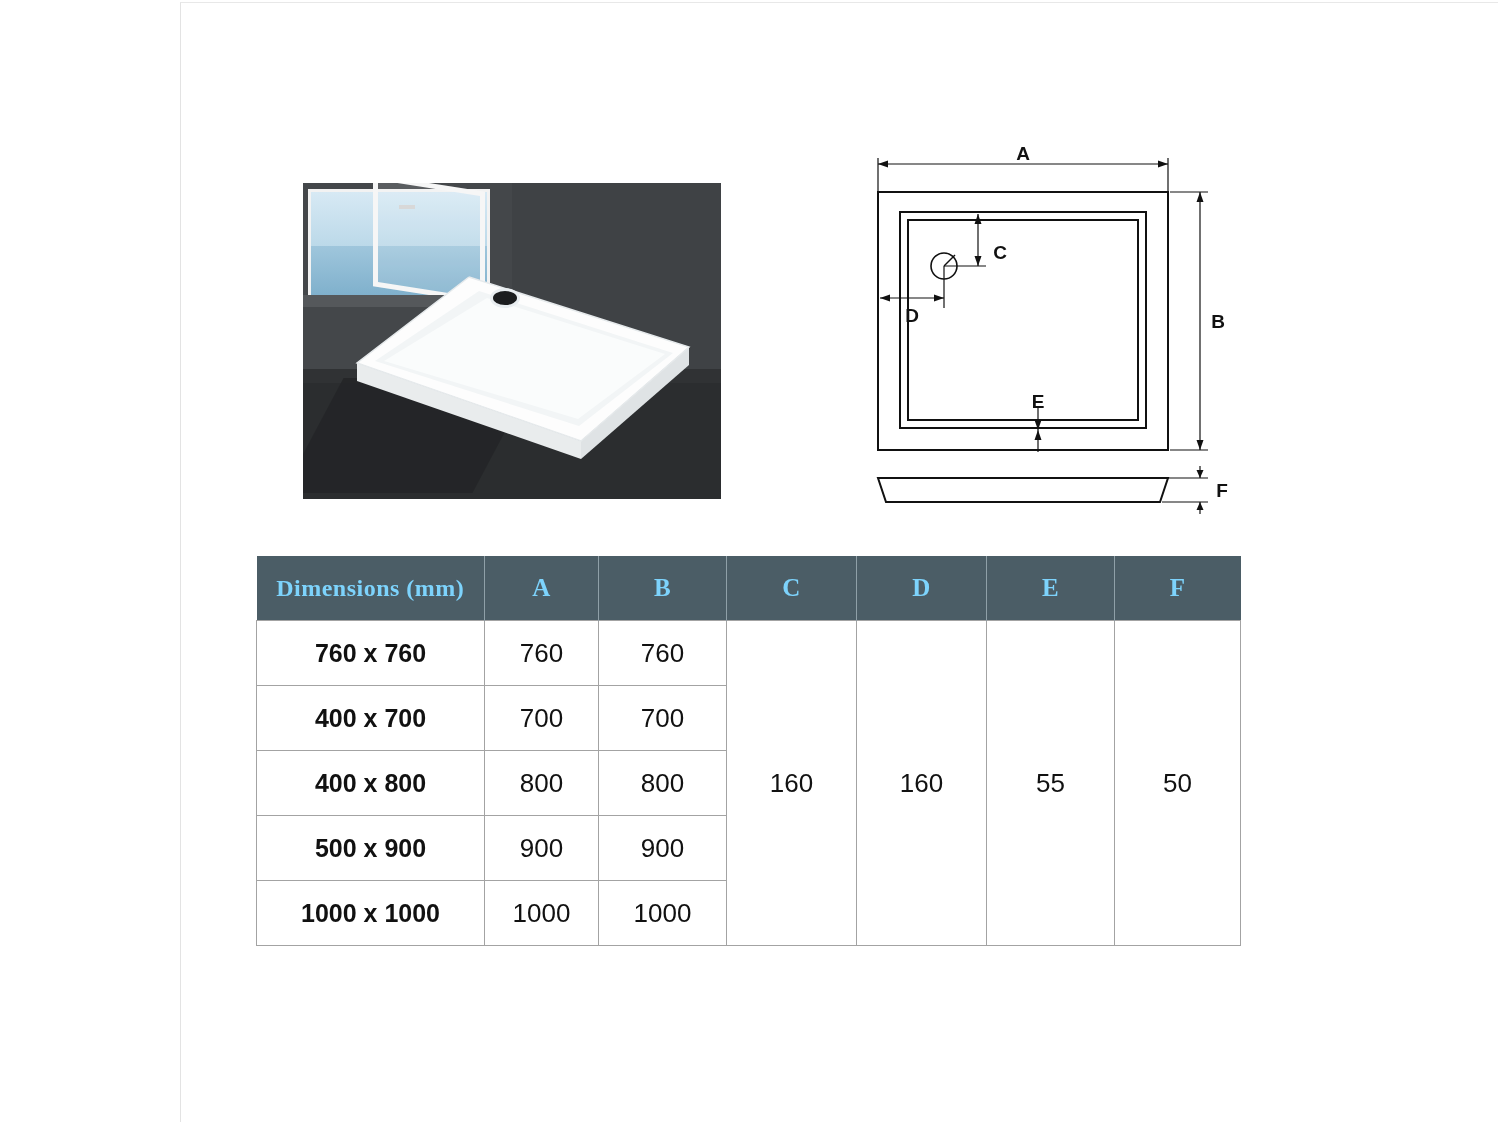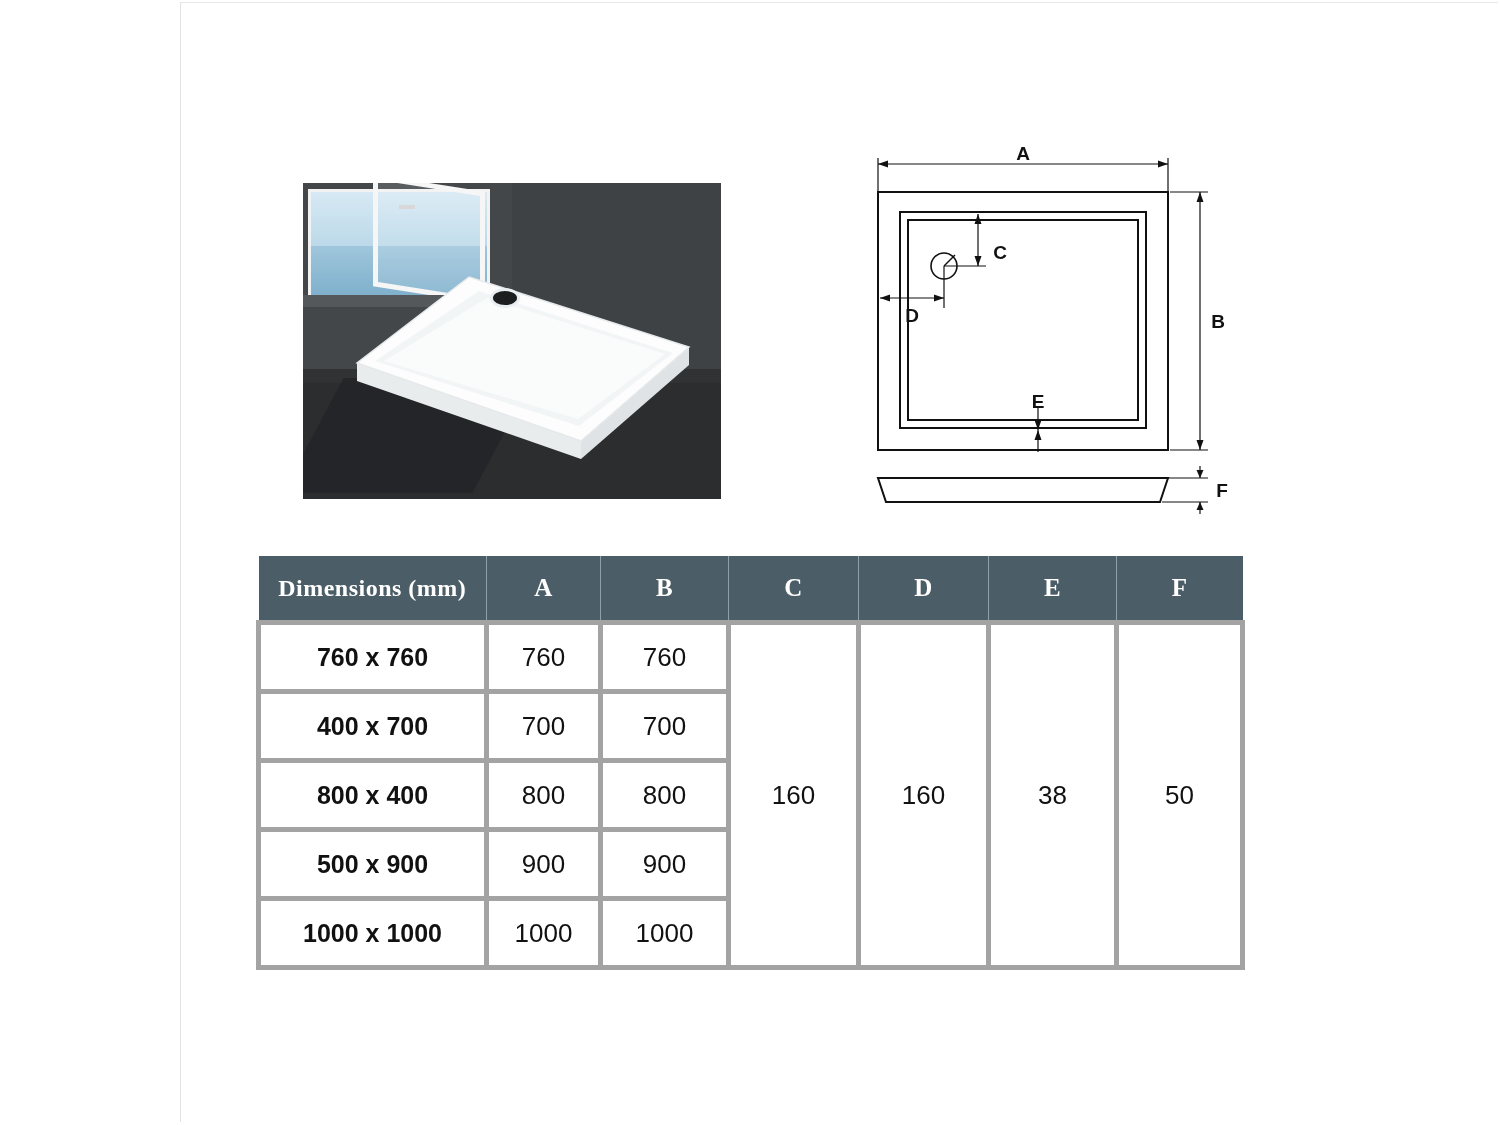--- a/index.html
+++ b/index.html
@@ -146,34 +146,34 @@
   #spec-table {
     position: absolute;
     left: 256px;
     top: 556px;
     width: 984px;
     border-collapse: collapse;
     table-layout: fixed;
   }
   #spec-table th {
     background: #4b5d66;
-    color: #ffffff;
+    color: #7dd3fc;
     font-family: "Liberation Serif", serif;
     font-weight: bold;
     font-size: 25px;
     height: 62px;
     border-right: 1px solid #8fa0a8;
     letter-spacing: .5px;
   }
   #spec-table th:last-child { border-right: none; }
   #spec-table th.dim-head {
     font-size: 24px;
   }
   #spec-table td {
-    border: 5px solid #a3a3a3;
+    border: 1px solid #a3a3a3;
     text-align: center;
     font-size: 26px;
     color: #111;
     height: 62px;
     font-family: "Liberation Sans", sans-serif;
   }
   #spec-table td.label-cell {
     font-weight: bold;
     font-size: 25px;
   }
@@ -313,30 +313,30 @@
         <th>F</th>
       </tr>
     </thead>
     <tbody>
       <tr>
         <td class="label-cell">760 x 760</td>
         <td>760</td>
         <td>760</td>
         <td class="merged" rowspan="5">160</td>
         <td class="merged" rowspan="5">160</td>
-        <td class="merged" rowspan="5">38</td>
+        <td class="merged" rowspan="5">55</td>
         <td class="merged" rowspan="5">50</td>
       </tr>
       <tr>
         <td class="label-cell">400 x 700</td>
         <td>700</td>
         <td>700</td>
       </tr>
       <tr>
-        <td class="label-cell">800 x 400</td>
+        <td class="label-cell">400 x 800</td>
         <td>800</td>
         <td>800</td>
       </tr>
       <tr>
         <td class="label-cell">500 x 900</td>
         <td>900</td>
         <td>900</td>
       </tr>
       <tr>
         <td class="label-cell">1000 x 1000</td>

